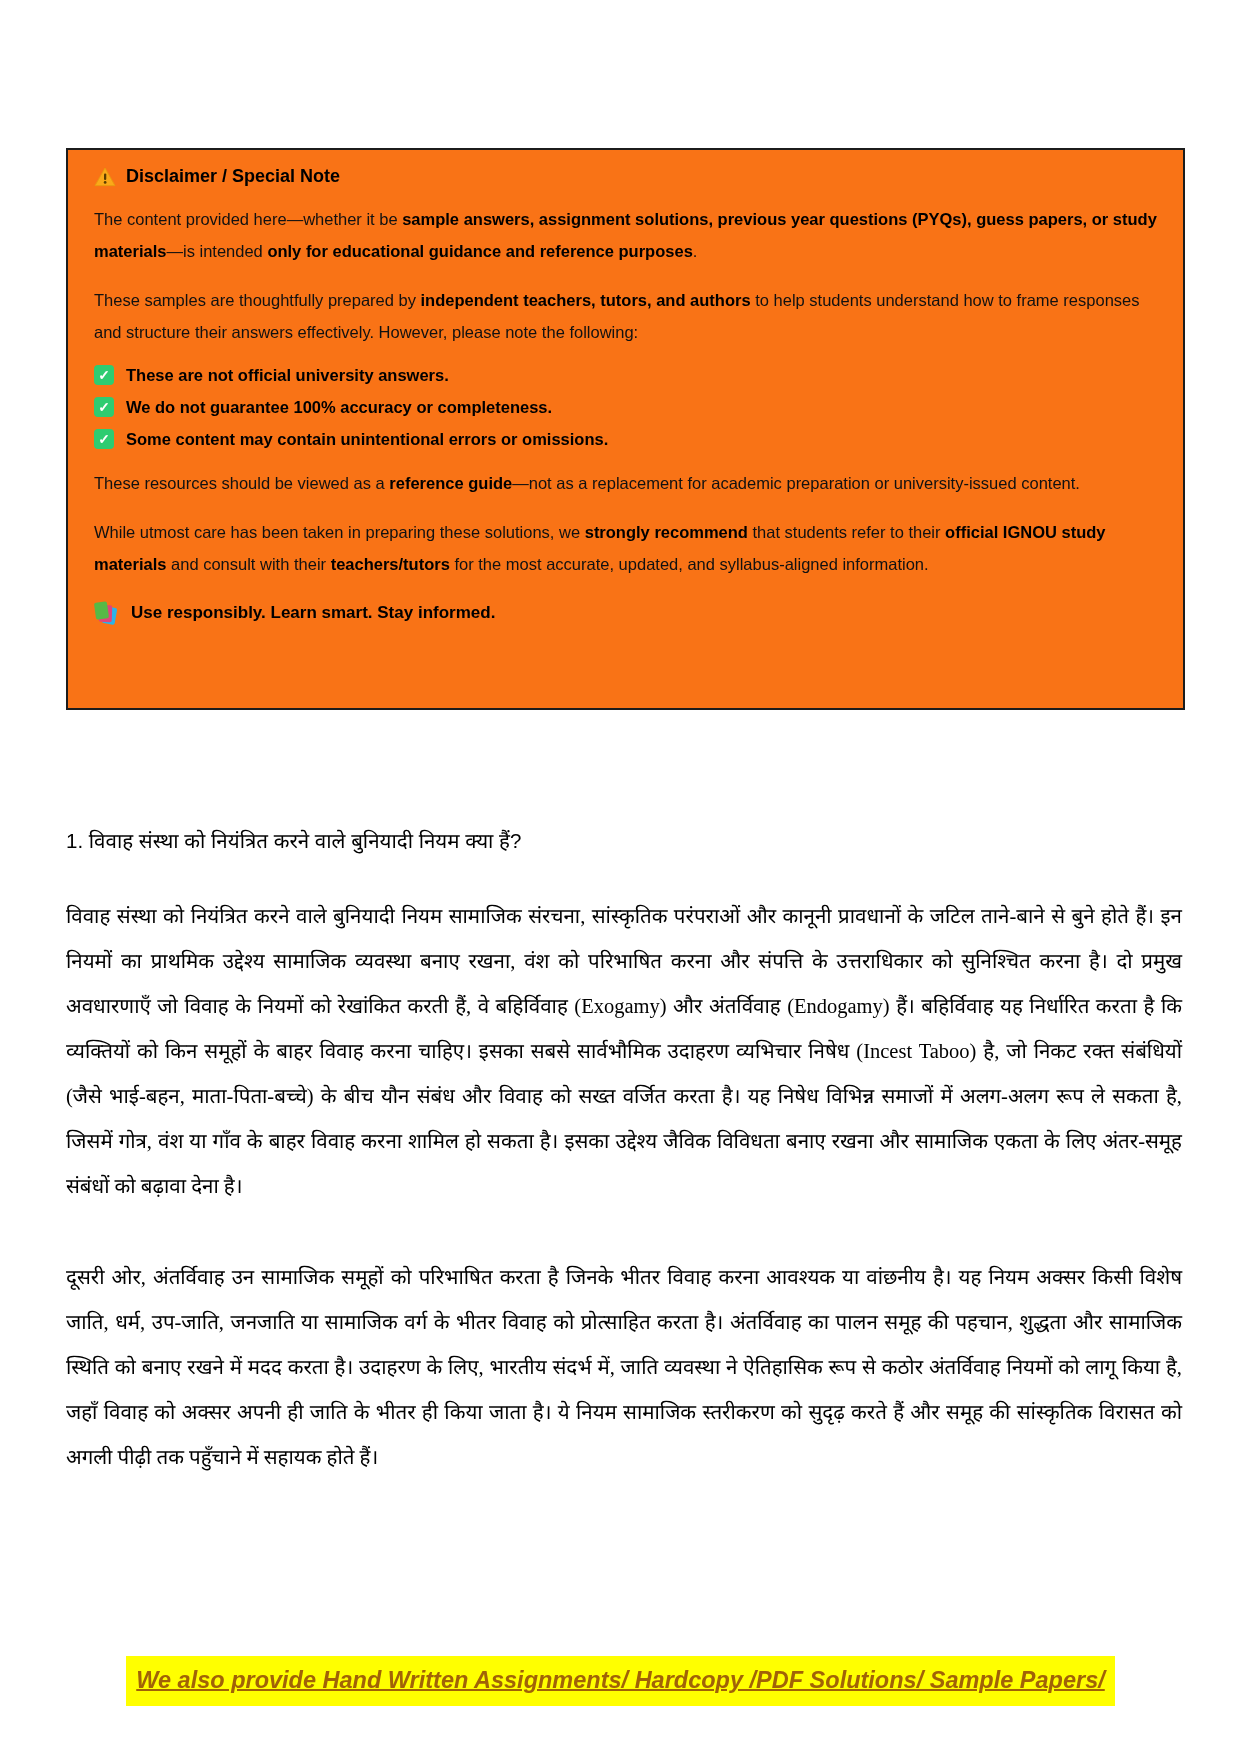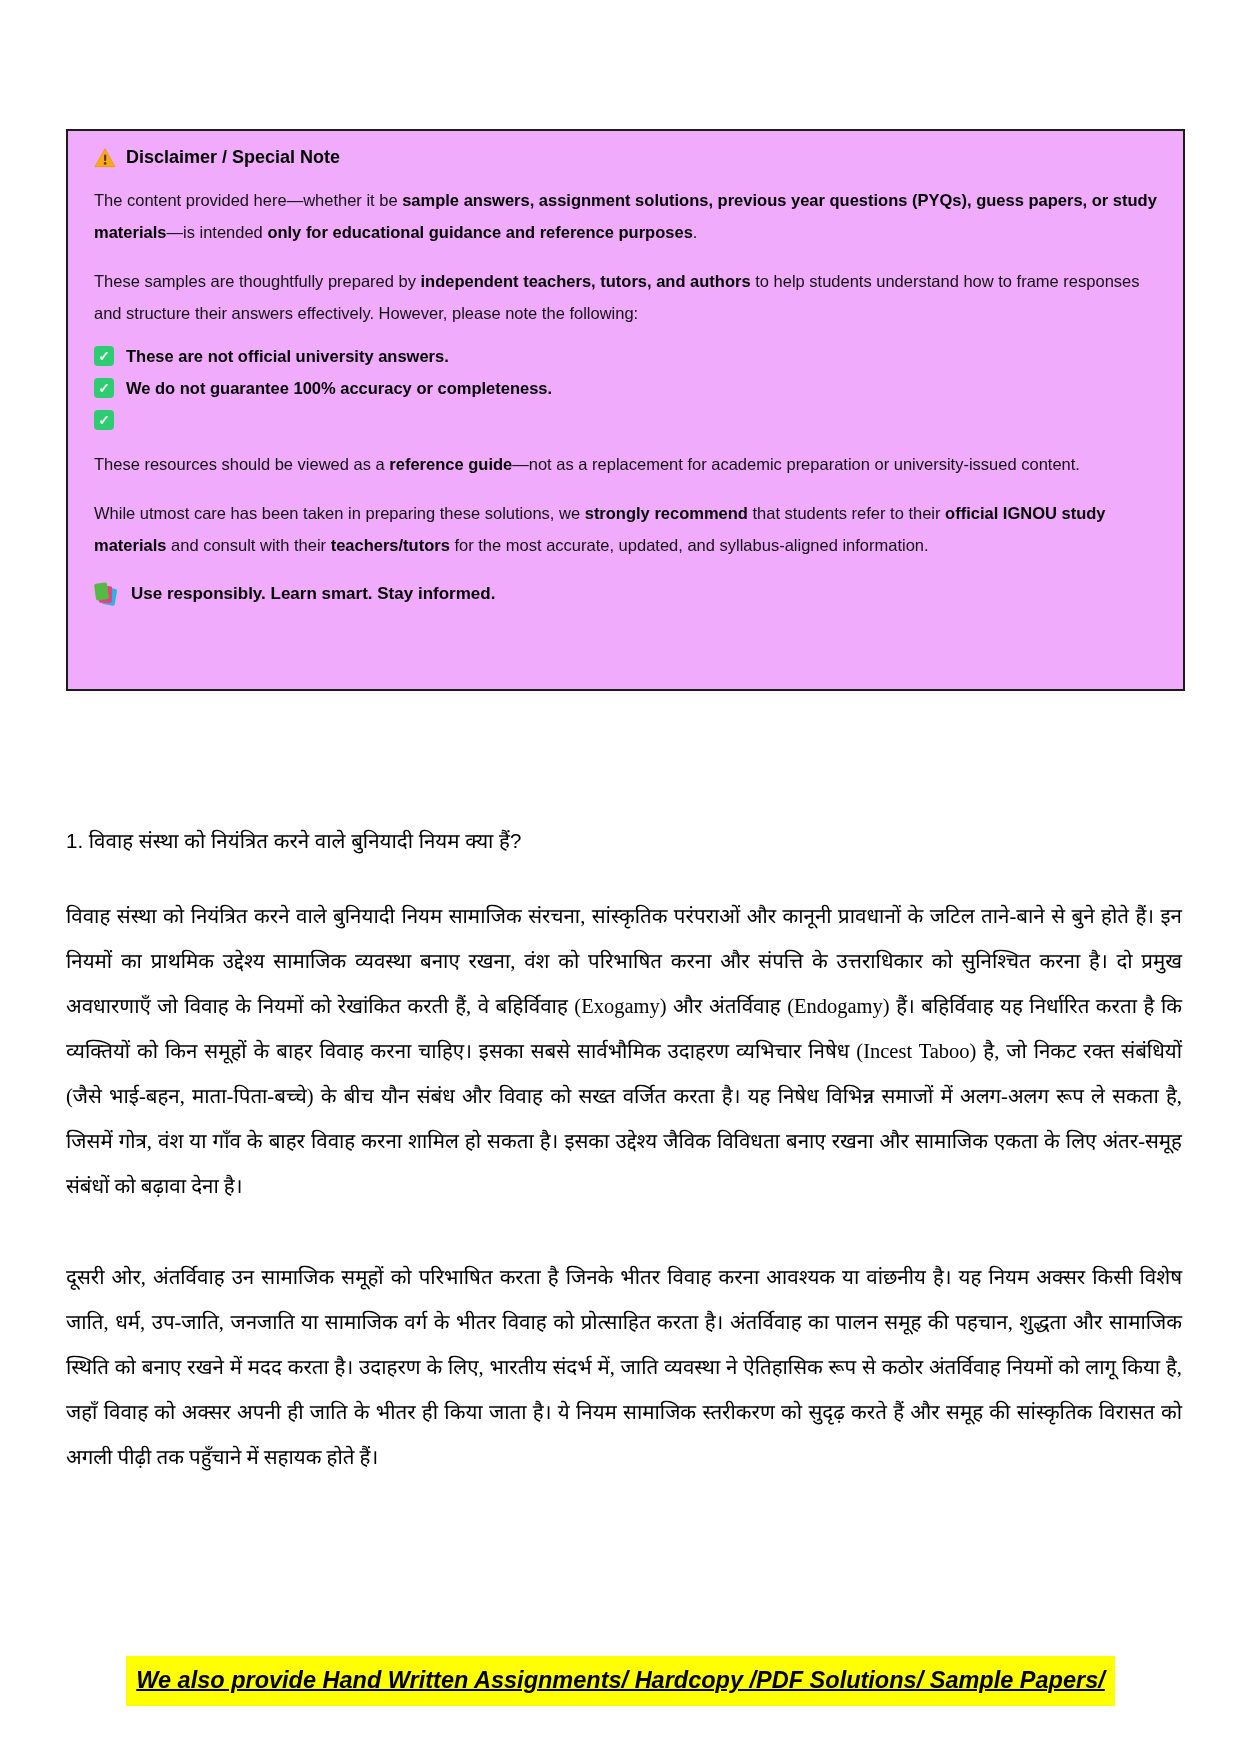--- a/index.html
+++ b/index.html
@@ -8,25 +8,25 @@
     position:relative;
     width:1241px; height:1755px;
     background:#ffffff;
     font-family:"Liberation Sans", sans-serif;
     color:#1a1a1a;
     overflow:hidden;
   }
 
   
   .disclaimer-box {
-    position:absolute; left:66px; top:129px;
+    position:absolute; left:66px; top:148px;
     width:1119px; height:562px;
     border:2.5px solid #1c1c1c;
     padding:16px 26px 20px 26px;
-    background:#f0abfc;
+    background:#f97316;
   }
   .box-title {
     display:flex; align-items:center; gap:10px;
     font-weight:bold; font-size:18px; color:#000;
     margin-bottom:16px;
   }
   .warning-svg { display:block; }
   .box-para {
     font-size:16.5px; line-height:32px; color:#111;
     margin:8px 0 17px 0;
@@ -71,21 +71,21 @@
   
   .promo {
     position:absolute; left:0; top:1656px; width:100%;
     text-align:center;
     font-weight:bold; font-style:italic;
     font-size:23.5px;
   }
   .promo-line-wrap { line-height:46px; }
   .promo-line {
     display:inline-block;
-    background:#FFFF00; color:#000000;
+    background:#FFFF00; color:#a16207;
     text-decoration:underline;
     text-decoration-thickness:2px;
     padding:1px 10px 3px 10px;
   }
 </style>
 </head>
 <body>
 
 <div class="page">
 
@@ -108,20 +108,21 @@
       <div class="check-item">
         <span class="check-icon">✓</span>
         <span>These are not official university answers.</span>
       </div>
       <div class="check-item">
         <span class="check-icon">✓</span>
         <span>We do not guarantee 100% accuracy or completeness.</span>
       </div>
       <div class="check-item">
         <span class="check-icon">✓</span>
+        <span>Some content may contain unintentional errors or omissions.</span>
       </div>
     </div>
 
     <p class="box-para"><span>These resources should be viewed as a </span><b>reference guide</b><span>—not as a replacement for academic preparation or university-issued content.</span></p>
     <p class="box-para"><span>While utmost care has been taken in preparing these solutions, we </span><b>strongly recommend</b><span> that students refer to their </span><b>official IGNOU study materials</b><span> and consult with their </span><b>teachers/tutors</b><span> for the most accurate, updated, and syllabus-aligned information.</span></p>
 
     <div class="use-line">
       <span class="books-icon">
         <span class="book b-blue"></span>
         <span class="book b-red"></span>

